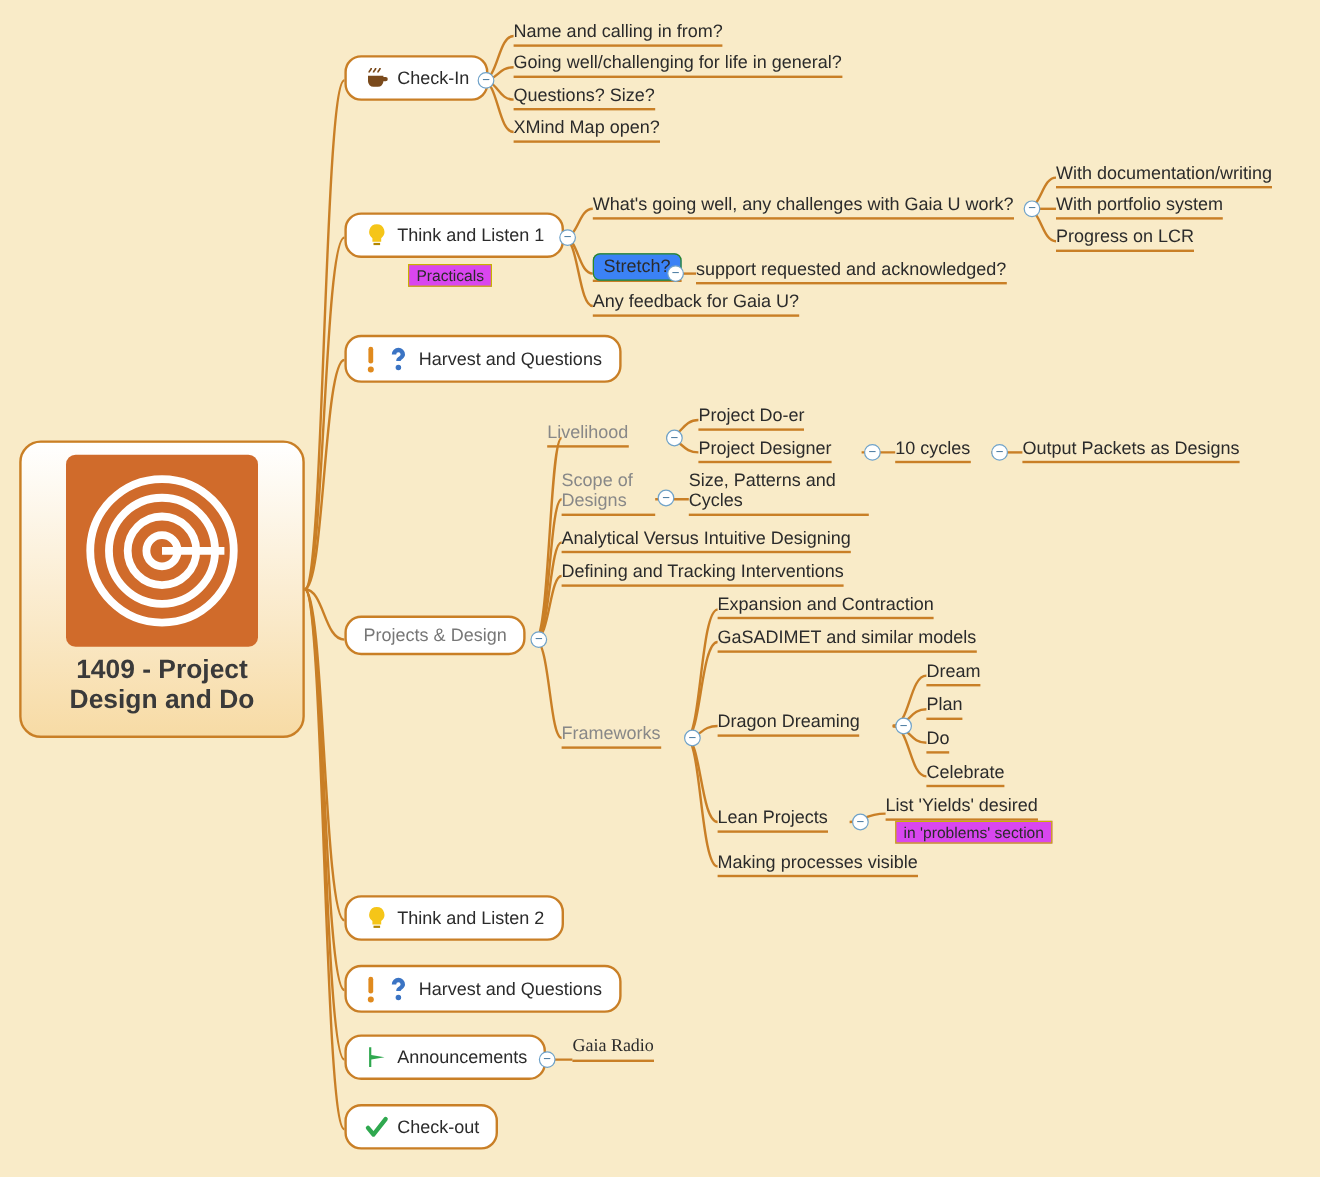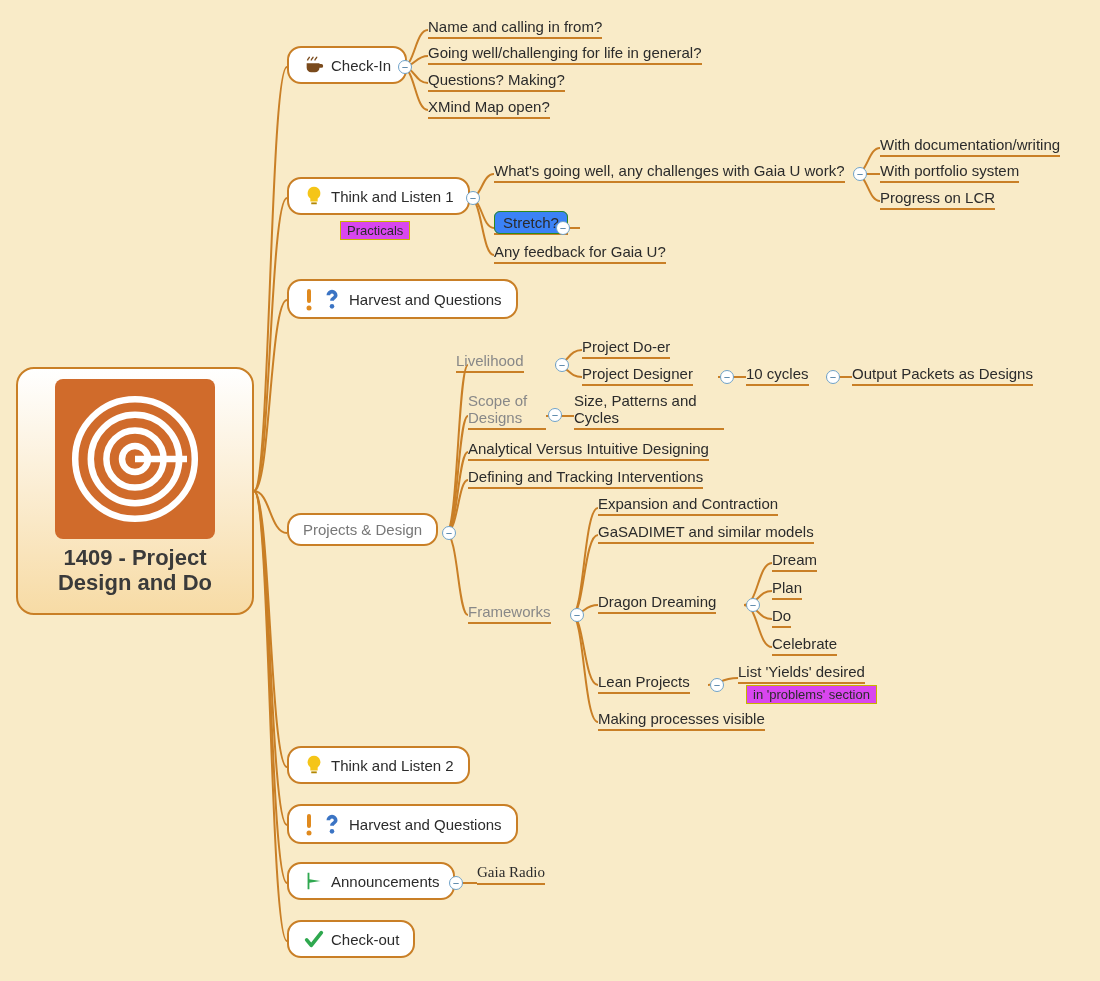--- a/index.html
+++ b/index.html
@@ -192,21 +192,21 @@
         </svg>
     </span>
     <span>Check-In</span>
   </div>
   <div class="collapse-btn" style="left:398px;top:60px;">
       <span>−</span>
     </div>
 
   <div class="subtext" style="left:428px;top:18px;">Name and calling in from?</div>
   <div class="subtext" style="left:428px;top:44px;">Going well/challenging for life in general?</div>
-  <div class="subtext" style="left:428px;top:71px;">Questions? Making?</div>
+  <div class="subtext" style="left:428px;top:71px;">Questions? Size?</div>
   <div class="subtext" style="left:428px;top:98px;">XMind Map open?</div>
 
   <div class="node boxed" style="left:287px;top:177px;">
     <span class="icon">
       <svg width="22" height="22" viewBox="0 0 24 24">
           <path fill="#f5c518" d="M12 2a7 7 0 0 0-4 12.7V18h8v-3.3A7 7 0 0 0 12 2z"></path>
           <rect x="9" y="19" width="6" height="2" fill="#b38600"></rect>
         </svg>
     </span>
     <span>Think and Listen 1</span>
@@ -225,20 +225,21 @@
   <div class="subtext" style="left:880px;top:136px;">With documentation/writing</div>
   <div class="subtext" style="left:880px;top:162px;">With portfolio system</div>
   <div class="subtext" style="left:880px;top:189px;">Progress on LCR</div>
 
   <div style="position:absolute;left:494px;top:214px;border-bottom:2px solid #c97f26;padding-bottom:2px;">
     <span class="tag-green">Stretch?</span>
   </div>
   <div class="collapse-btn" style="left:556px;top:221px;">
       <span>−</span>
     </div>
+  <div class="subtext" style="left:580px;top:216px;">support requested and acknowledged?</div>
 
   <div class="subtext" style="left:494px;top:243px;">Any feedback for Gaia U?</div>
 
   <div class="node boxed" style="left:287px;top:279px;">
     <span class="icon">
       <svg width="12" height="24" viewBox="0 0 12 24">
           <rect x="4" y="2" width="4" height="14" rx="2" fill="#e08a1e"></rect>
           <circle cx="6" cy="21" r="2.5" fill="#e08a1e"></circle>
         </svg>
     </span>

